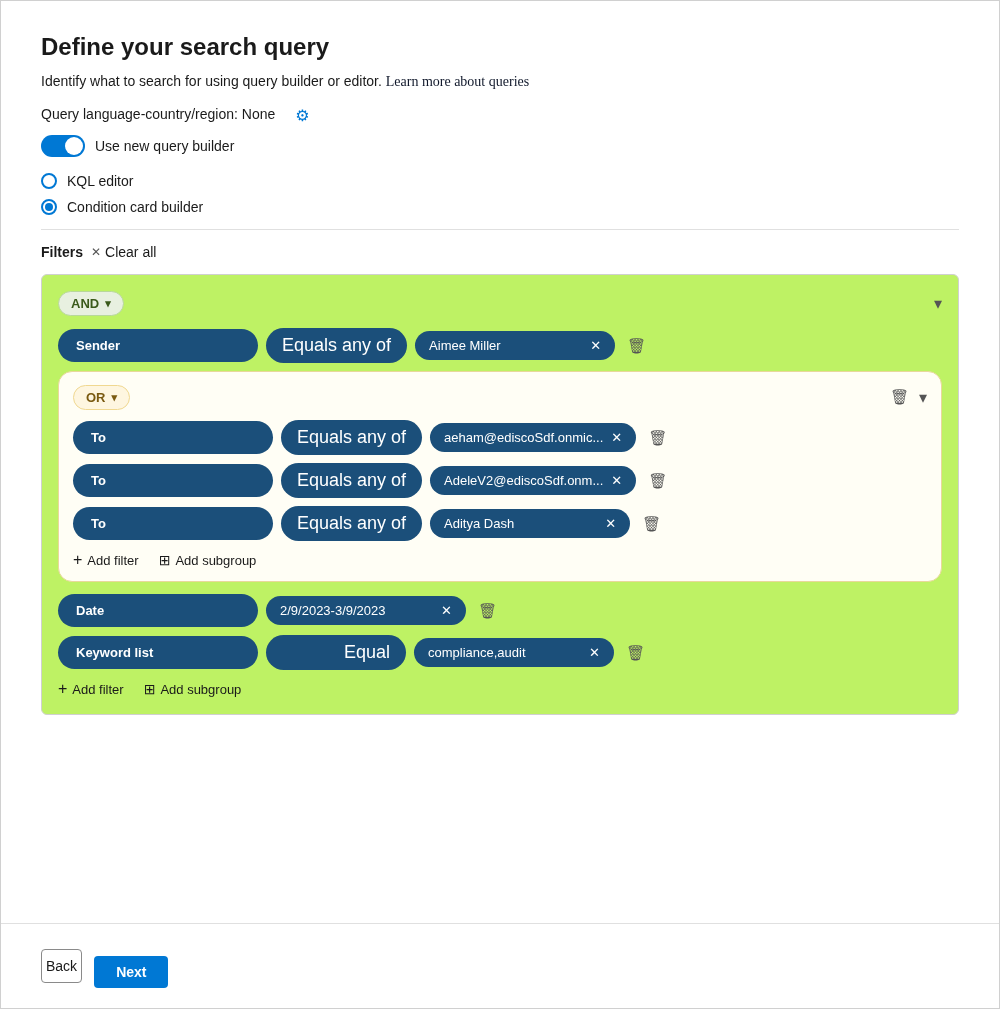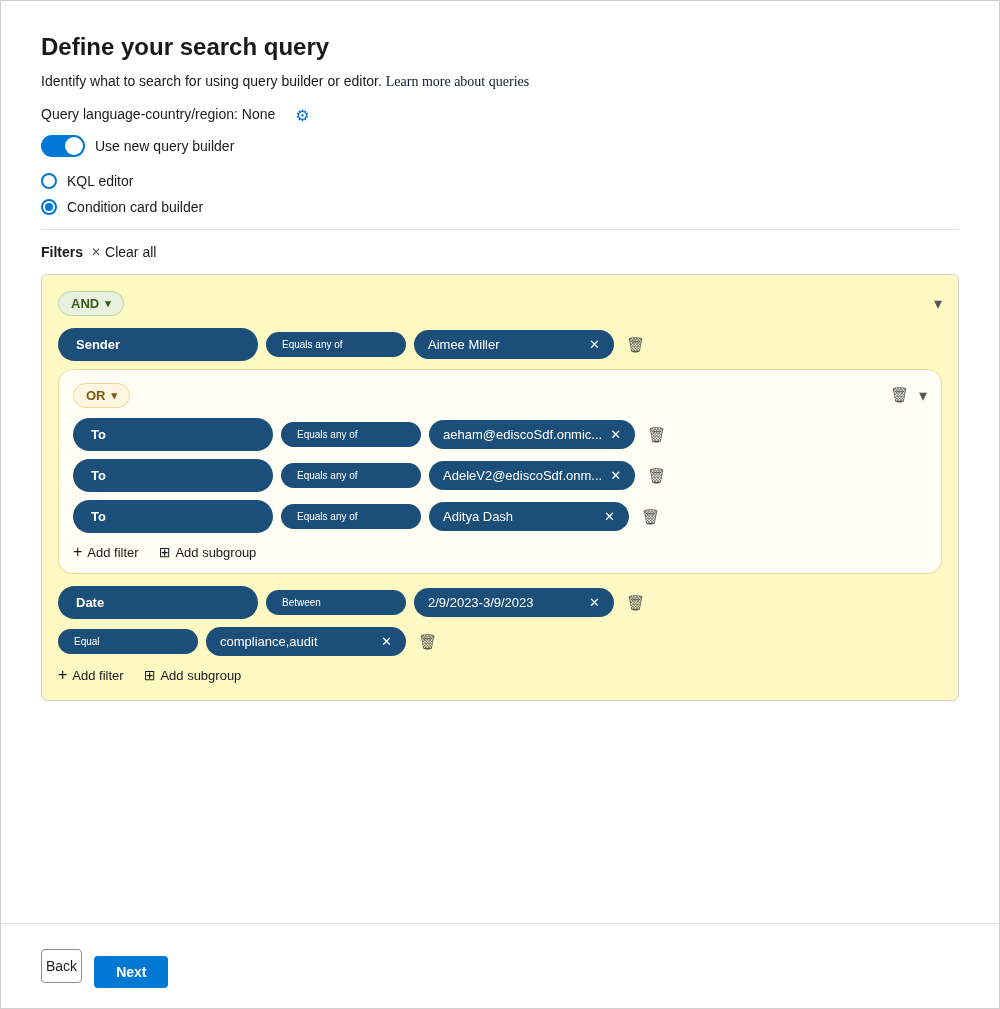--- a/index.html
+++ b/index.html
@@ -127,21 +127,21 @@
       padding: 0;
     }
     .clear-icon {
       font-size: 12px;
       color: #555;
     }
     .query-builder {
       border: 1px solid #d0d0d0;
       border-radius: 6px;
       padding: 16px;
-      background: #fef9c3;
+      background: #bef264;
     }
     .group-header {
       display: flex;
       align-items: center;
       justify-content: space-between;
       margin-bottom: 12px;
     }
     .group-badge {
       display: flex;
       align-items: center;
@@ -184,23 +184,23 @@
       font-size: 13px;
       font-weight: 600;
       min-width: 200px;
       text-align: left;
     }
     .operator-pill {
       background: #1b4f7a;
       color: #fff;
       border-radius: 20px;
       padding: 7px 16px;
-      font-size: 10px;
+      font-size: 18px;
       min-width: 140px;
-      text-align: left;
+      text-align: right;
     }
     .value-pill {
       background: #1b4f7a;
       color: #fff;
       border-radius: 20px;
       padding: 7px 14px;
       font-size: 13px;
       min-width: 200px;
       display: flex;
       align-items: center;
@@ -407,29 +407,29 @@
         </button>
         <button class="add-btn">
           <span style="font-size:14px;">⊞</span>
           <span>Add subgroup</span>
         </button>
       </div>
     </div>
 
     <div class="condition-row">
       <div class="field-pill">Date</div>
-      <div class="operator-pill">Between</div>
       <div class="value-pill">
         <span class="value-text">2/9/2023-3/9/2023</span>
         <button class="x-btn">✕</button>
       </div>
       <button class="delete-btn">🗑</button>
     </div>
 
     <div class="condition-row">
+      <div class="field-pill">Keyword list</div>
       <div class="operator-pill">Equal</div>
       <div class="value-pill">
         <span class="value-text">compliance,audit</span>
         <button class="x-btn">✕</button>
       </div>
       <button class="delete-btn">🗑</button>
     </div>
 
     <div class="add-row">
       <button class="add-btn">

